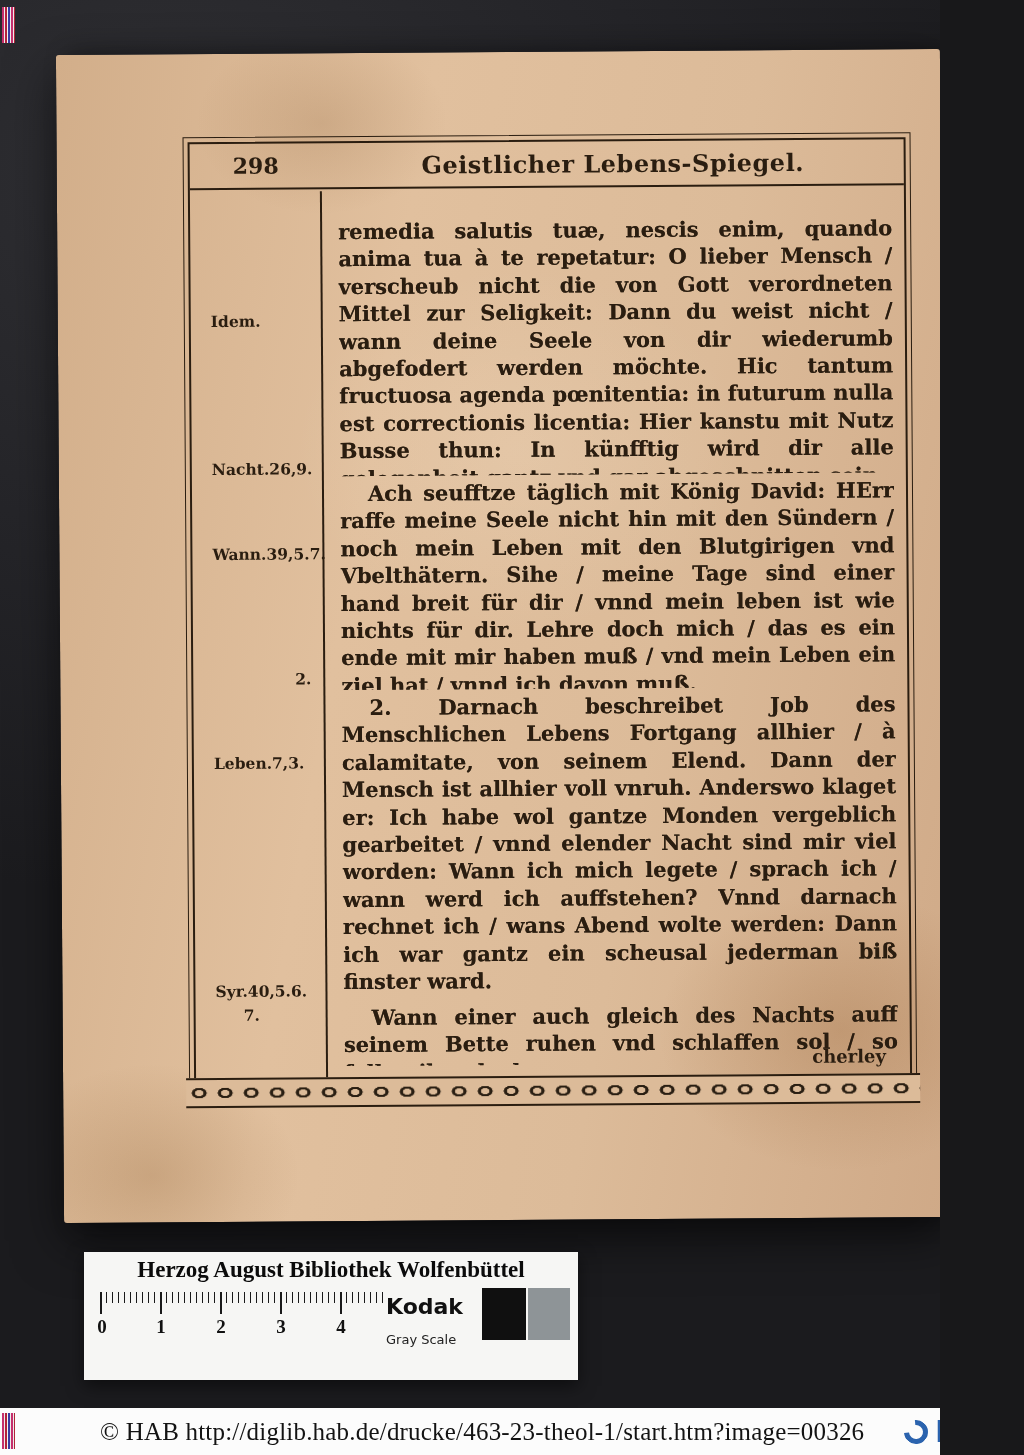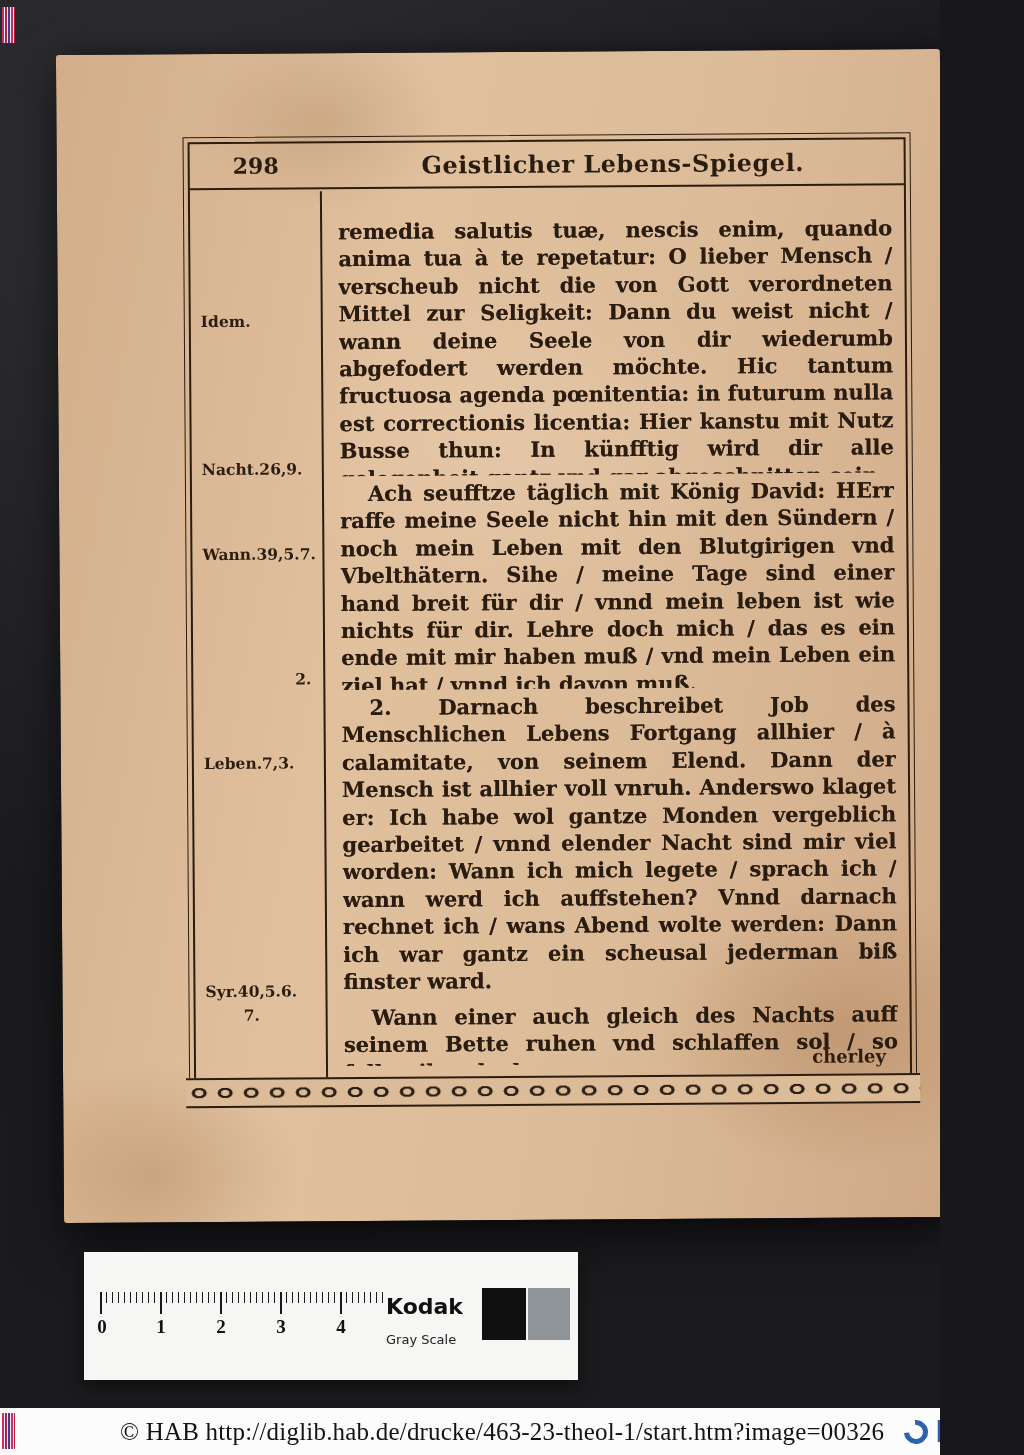--- a/index.html
+++ b/index.html
@@ -64,21 +64,21 @@
   .page-num { width: 132px; text-align: center; font-size: 22px; font-weight: 700; }
   .header-title { flex: 1; text-align: center; font-size: 24px; font-weight: 700; letter-spacing: .5px; }
 
   .frame-body { position: absolute; left: 0; top: 48px; right: 0; bottom: 0; }
 
   .margin-col {
     position: absolute; left: 0; top: 0; bottom: 0; width: 132px;
     border-right: 2px solid #2a1d10;
   }
   .mnote {
-    position: absolute; left: 10px;
+    position: absolute; left: 20px;
     font-size: 15.5px; font-weight: 700; white-space: nowrap;
   }
   .mnote.right { left: auto; right: 12px; }
 
   .text-col {
     position: absolute; left: 134px; right: 0; top: 0; bottom: 0;
     overflow: hidden;
   }
   .para {
     position: absolute; left: 14px; right: 12px;
@@ -130,21 +130,21 @@
   .rn0 { left: 2px; } .rn1 { left: 61px; } .rn2 { left: 121px; } .rn3 { left: 181px; } .rn4 { left: 241px; }
 
   .kodak-label { position: absolute; left: 302px; top: 42px; font: 700 22px "DejaVu Sans", "Liberation Sans", sans-serif; color: #101010; }
   .grayscale-label { position: absolute; left: 302px; top: 80px; font: 400 13px "DejaVu Sans", "Liberation Sans", sans-serif; color: #222; }
   .patch-black { position: absolute; left: 398px; top: 36px; width: 44px; height: 52px; background: #101010; }
   .patch-gray  { position: absolute; left: 444px; top: 36px; width: 42px; height: 52px; background: #8e9497; }
 
   
   .footer {
     position: absolute; left: 0; top: 1408px; width: 1024px; height: 47px;
-    background: #fcfcfc; display: flex; align-items: center; padding-left: 20px;
+    background: #fcfcfc; display: flex; align-items: center;
   }
   .footer-text {
     margin-left: 100px;
     font: 400 25px "Liberation Serif", serif; color: #131313; letter-spacing: .2px;
   }
   .dfg { position: absolute; right: 16px; top: 0; bottom: 0; display: flex; align-items: center; gap: 7px; }
   .dfg-swirl {
     width: 24px; height: 24px; border: 5px solid #2b63ae; border-left-color: transparent;
     border-radius: 50%; transform: rotate(40deg);
   }
@@ -190,20 +190,21 @@
           <div class="catchword">cherley</div>
         </div>
 
       </div>
 
       <div class="ornament"></div>
     </div>
   </div>
 
   <div class="ruler-card">
+    <div class="ruler-title">Herzog August Bibliothek Wolfenbüttel</div>
     <div class="ruler-ticks"></div>
     <div class="ruler-numbers">
       <span class="rn0">0</span>
       <span class="rn1">1</span>
       <span class="rn2">2</span>
       <span class="rn3">3</span>
       <span class="rn4">4</span>
     </div>
     <div class="kodak-label">Kodak</div>
     <div class="grayscale-label">Gray Scale</div>

